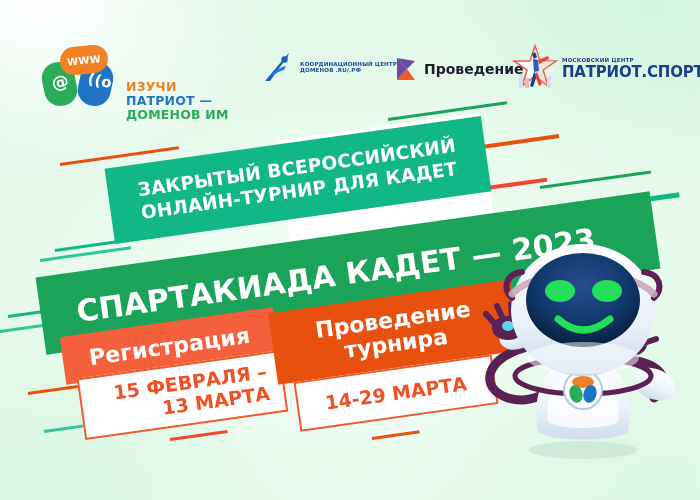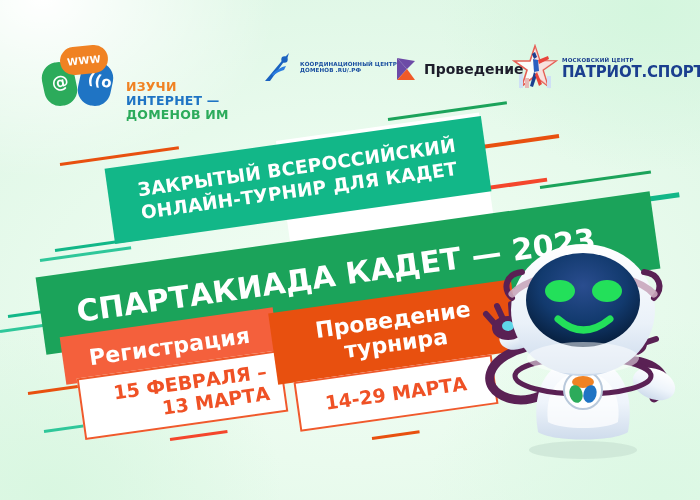--- a/index.html
+++ b/index.html
@@ -183,21 +183,21 @@
         </div>
         <div class="iiu-leaf iiu-leaf-b">
           <span class="iiu-glyph" style="left:8px;top:11px;font-size:15px;">((o</span>
         </div>
         <div class="iiu-www">
           <span>WWW</span>
         </div>
       </div>
       <div class="iiu-text">
         <div class="iiu-l1">ИЗУЧИ</div>
-        <div class="iiu-l2">ИНТЕРНЕТ —</div>
+        <div class="iiu-l2">ПАТРИОТ —</div>
         <div class="iiu-l3">ДОМЕНОВ ИМ</div>
       </div>
     </div>
 
     <div class="logo" id="logo-cc">
       <div class="cc-mark">
         <svg width="34" height="34" viewBox="0 0 34 34">
           <path d="M3 31 L24 6 L27 3 L25 9 L21 13 L8 31 Z" fill="#1a62c0"></path>
           <path d="M10 24 C14 20 19 17 24 16 L22 20 C18 21 14 23 11 26 Z" fill="#2b7de0"></path>
           <circle cx="22.5" cy="9.5" r="3.2" fill="#1a62c0"></circle>

